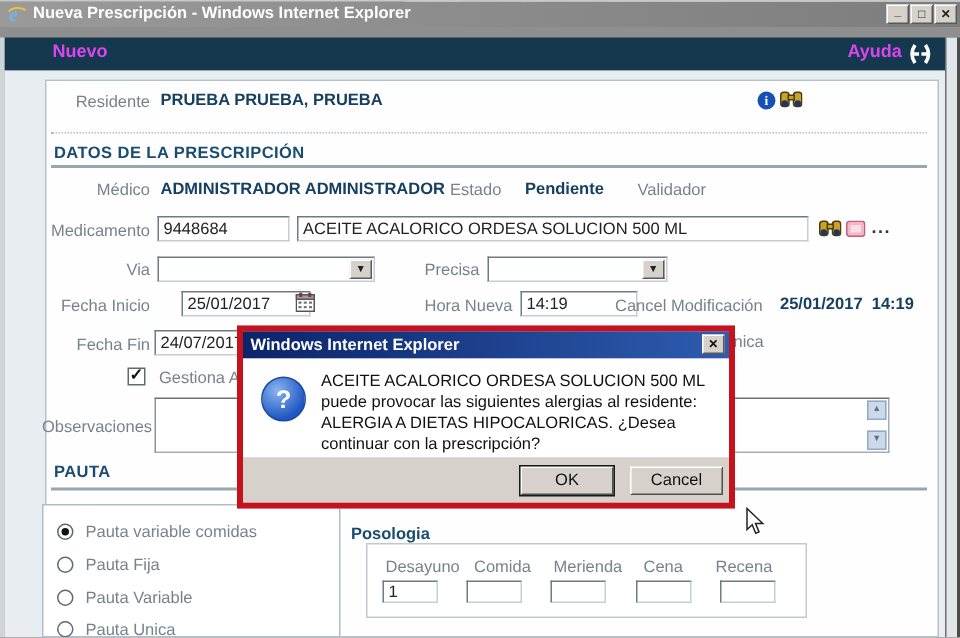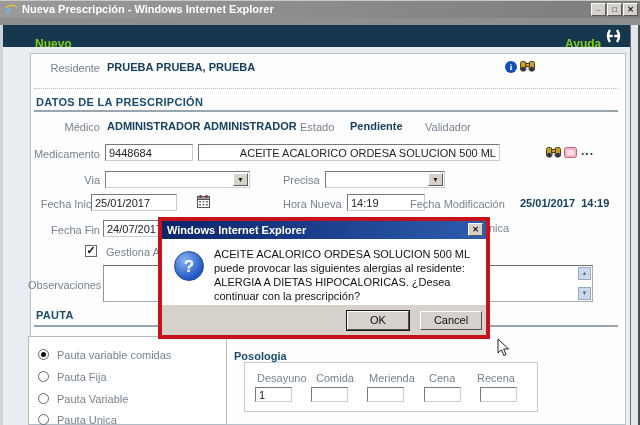--- a/index.html
+++ b/index.html
@@ -7,21 +7,21 @@
          font-family:"Liberation Sans",sans-serif;font-size:11px;background:#8f8f8f;}
   .abs{position:absolute;}
   
   .titlebar{position:absolute;left:0;top:8;width:640px;height:17px;
             background:linear-gradient(90deg,#9a9a9a,#7d7d7d);border-top:1px solid #c8c8c8;}
   .wtitle{position:absolute;left:22px;top:2px;color:#fff;font-weight:bold;font-size:11px;white-space:nowrap;}
   .wbtn{position:absolute;top:2px;width:15px;height:13px;background:#d6d2cb;
         border:1px solid;border-color:#fff #5a5a5a #5a5a5a #fff;
         font-size:8px;font-weight:bold;color:#222;text-align:center;line-height:11px;box-sizing:border-box;}
   .menubar{position:absolute;left:3px;top:25px;width:637px;height:22px;background:#16384f;}
-  .menuitem{position:absolute;top:12px;color:#84cc16;font-weight:bold;font-size:12px;text-decoration:underline;}
+  .menuitem{position:absolute;top:2px;color:#d946ef;font-weight:bold;font-size:12px;}
   .leftedge{position:absolute;left:0;top:25px;width:3px;height:400px;background:#cfd4d8;}
   .rightedge{position:absolute;left:630px;top:25px;width:10px;height:400px;background:#e0e6ea;
              border-left:1px solid #6e6e6e;border-right:2px solid #4c4c4c;box-sizing:border-box;}
   .content{position:absolute;left:3px;top:47px;width:627px;height:378px;background:#e8edf2;}
   .panel{position:absolute;left:30px;top:53px;width:596px;height:372px;background:#fffeff;
          border:1px solid #b6c1ca;box-sizing:border-box;}
   
   .lbl{color:#76828e;font-size:11px;white-space:nowrap;}
   .lblr{color:#76828e;font-size:11px;text-align:right;white-space:nowrap;}
   .val{color:#16405f;font-weight:bold;font-size:11px;white-space:nowrap;}
@@ -131,21 +131,21 @@
   <div class="sectline" style="left:34px;top:110px;width:584px;"></div>
 
   <span class="lblr abs" style="left:30px;top:121px;width:70px;">Médico</span>
   <span class="val abs" style="left:107px;top:120px;">ADMINISTRADOR ADMINISTRADOR</span>
   <span class="lbl abs" style="left:300px;top:121px;">Estado</span>
   <span class="val abs" style="left:350px;top:120px;">Pendiente</span>
   <span class="lbl abs" style="left:425px;top:121px;">Validador</span>
 
   <span class="lblr abs" style="left:28px;top:148px;width:72px;">Medicamento</span>
   <input class="inp" style="left: 105px; top: 144px; width: 88px;" value="9448684">
-  <input class="inp" style="left: 198px; top: 144px; width: 302px; text-align: right;" value="ACEITE ACALORICO ORDESA SOLUCION 500 ML">
+  <input class="inp" style="left: 198px; top: 144px; width: 341px;" value="ACEITE ACALORICO ORDESA SOLUCION 500 ML">
   <span class="iconbtn" style="left:546px;top:146px;">
     <svg width="15" height="13" viewBox="0 0 15 13">
       <rect x="0.5" y="1.5" width="5.5" height="9.5" rx="2" fill="#c9a227" stroke="#4d3c10"></rect>
       <rect x="9" y="1.5" width="5.5" height="9.5" rx="2" fill="#c9a227" stroke="#4d3c10"></rect>
       <rect x="5.5" y="3.5" width="4" height="3" fill="#c9a227" stroke="#4d3c10"></rect>
       <circle cx="3.2" cy="9" r="2.2" fill="#24365c"></circle>
       <circle cx="11.8" cy="9" r="2.2" fill="#24365c"></circle>
     </svg>
   </span>
   <span class="iconbtn" style="left:564px;top:147px;">
@@ -159,40 +159,40 @@
   <span class="lblr abs" style="left:30px;top:174px;width:70px;">Via</span>
   <div class="sel" style="left:105px;top:171px;width:145px;">
     <span class="selbtn">▼</span>
   </div>
   <span class="lbl abs" style="left:283px;top:174px;">Precisa</span>
   <div class="sel" style="left:325px;top:171px;width:120px;">
     <span class="selbtn">▼</span>
   </div>
 
   <span class="lblr abs" style="left:25px;top:198px;width:75px;">Fecha Inicio</span>
-  <input class="inp" style="left: 91px; top: 194px; width: 86px;" value="25/01/2017">
+  <input class="inp" style="left: 121px; top: 194px; width: 86px;" value="25/01/2017">
   <span class="iconbtn" style="left:197px;top:195px;">
     <svg width="13" height="13" viewBox="0 0 13 13">
       <rect x="0.5" y="1.5" width="12" height="11" fill="#fff" stroke="#555"></rect>
       <rect x="0.5" y="1.5" width="12" height="3" fill="#9aa0a8" stroke="#555"></rect>
       <rect x="2.5" y="0" width="2" height="3" fill="#833"></rect>
       <rect x="8.5" y="0" width="2" height="3" fill="#833"></rect>
       <g fill="#777">
           <rect x="2" y="6" width="2" height="1.5"></rect>
           <rect x="5.5" y="6" width="2" height="1.5"></rect>
           <rect x="9" y="6" width="2" height="1.5"></rect>
       <rect x="2" y="9" width="2" height="1.5"></rect>
           <rect x="5.5" y="9" width="2" height="1.5"></rect>
           <rect x="9" y="9" width="2" height="1.5"></rect>
         </g>
     </svg>
   </span>
   <span class="lbl abs" style="left:283px;top:198px;">Hora Nueva</span>
   <input class="inp" style="left: 347px; top: 194px; width: 78px;" value="14:19">
-  <span class="lbl abs" style="left:410px;top:198px;">Fecha Modificación</span>
+  <span class="lbl abs" style="left:410px;top:198px;">Cancel Modificación</span>
   <span class="val abs" style="left:520px;top:197px;white-space:pre;text-align:center;">25/01/2017  14:19</span>
 
   <span class="lblr abs" style="left:25px;top:224px;width:75px;">Fecha Fin</span>
   <input class="inp" style="left: 103px; top: 220px; width: 100px;" value="24/07/2017">
   <span class="lbl abs" style="left:489px;top:222px;">nica</span>
 
   <span class="cb" style="left:85px;top:245px;">✓</span>
   <span class="lbl abs" style="left:106px;top:246px;width:52px;overflow:hidden;">Gestiona Adm</span>
 
   <span class="lblr abs" style="left:28px;top:279px;width:72px;">Observaciones</span>

